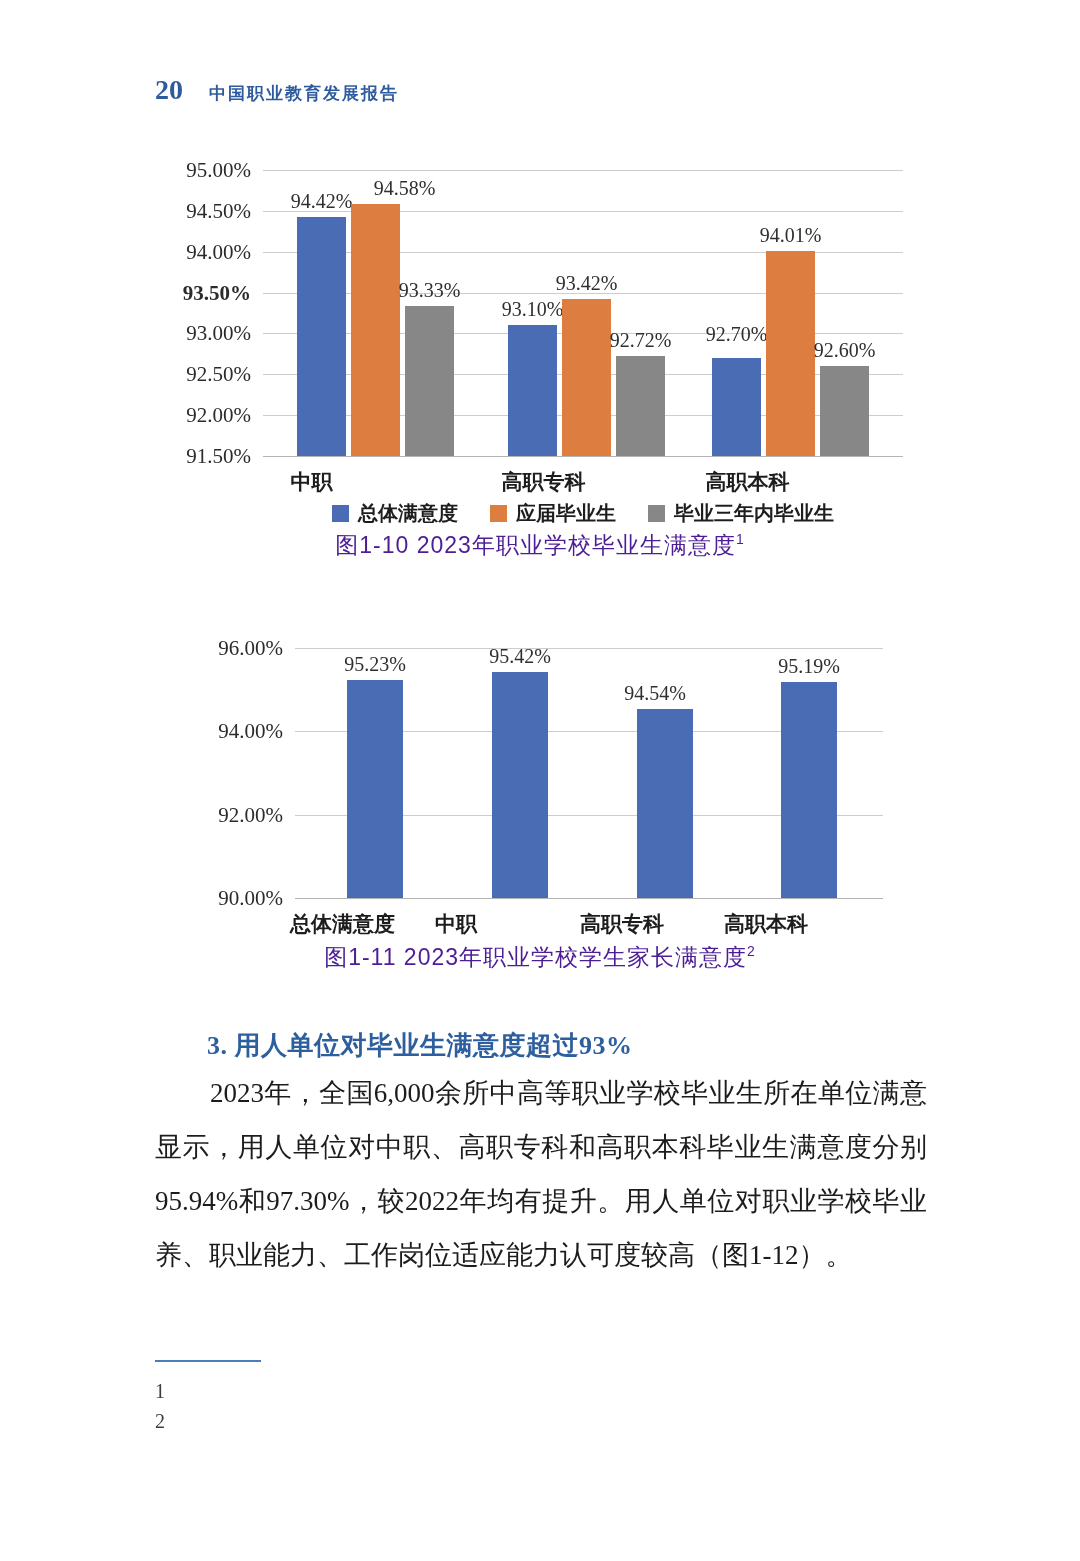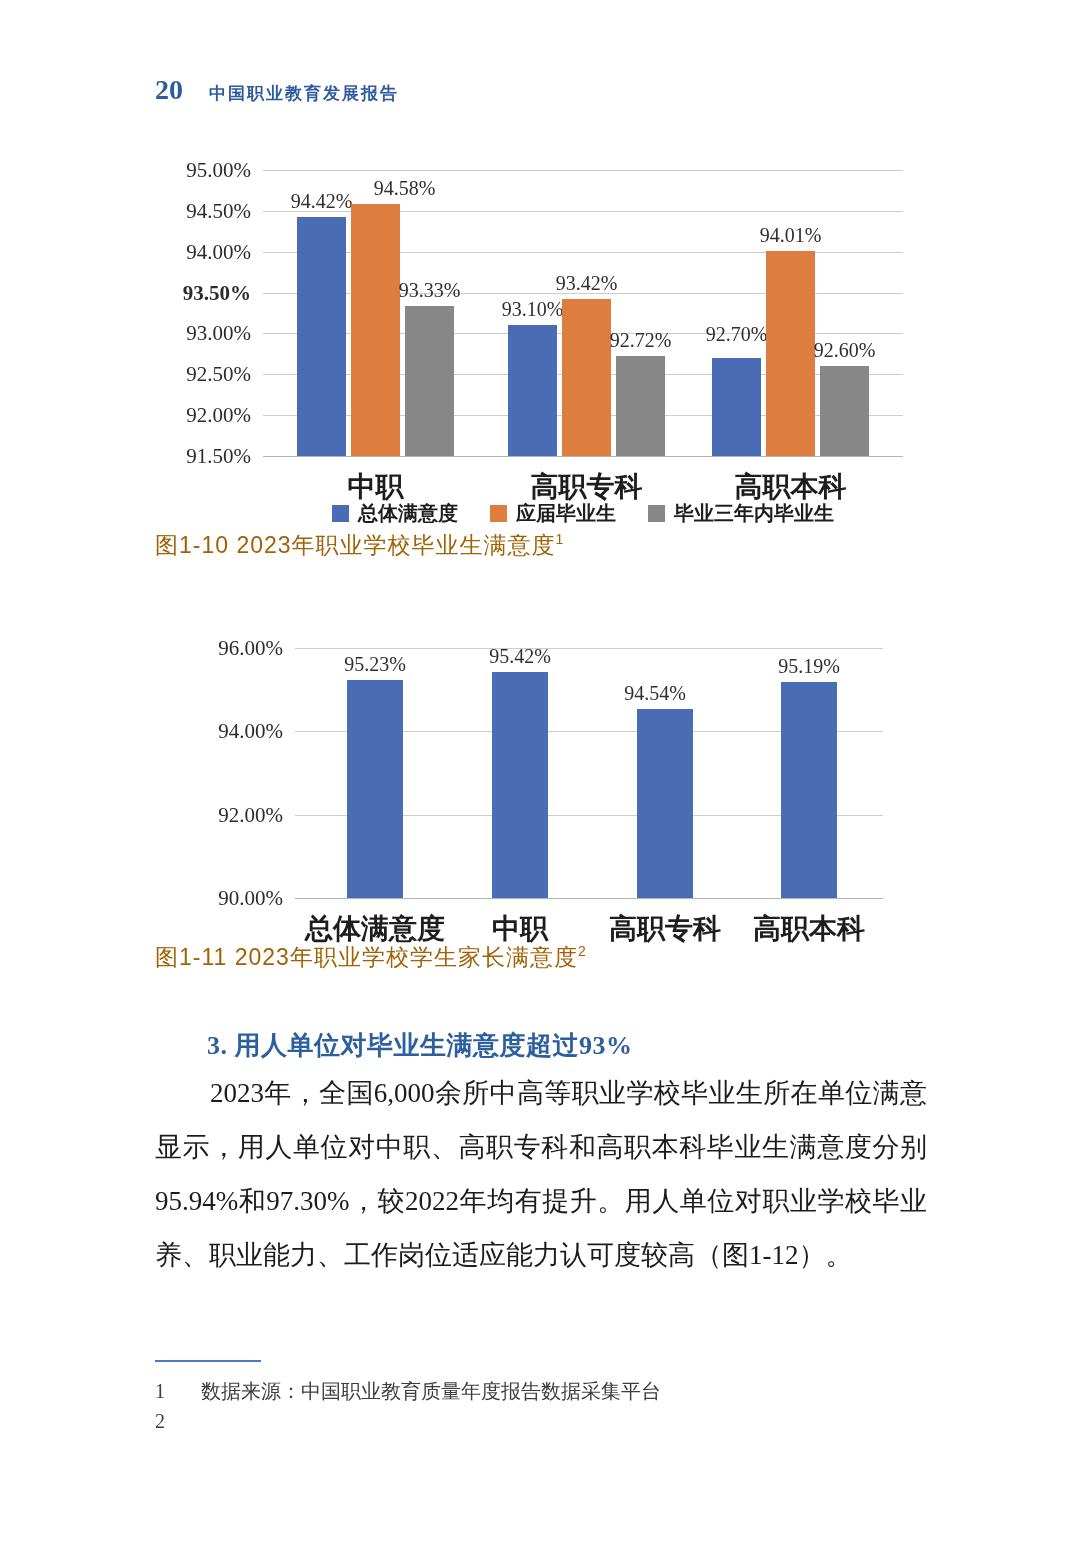--- a/index.html
+++ b/index.html
@@ -15,30 +15,30 @@
   
   .chart{position:absolute;}
   .plot{position:absolute;}
   .grid{position:absolute;left:0;width:100%;height:1px;background:#cdcdcd;}
   .grid.base{background:#b3b3b3;}
   .ytick{position:absolute;width:110px;text-align:right;font-size:21px;color:#2b2b2b;
          line-height:26px;}
   .bar{position:absolute;bottom:0;}
   .vlabel{position:absolute;width:120px;text-align:center;font-size:20px;color:#2f2f2f;
           white-space:nowrap;line-height:22px;}
-  .xlabel{position:absolute;width:170px;text-align:center;font-size:28px;font-weight:700;
+  .xlabel{position:absolute;width:170px;font-size:21px;font-weight:700;
           color:#1d1d1d;white-space:nowrap;}
   .legend{position:absolute;display:flex;justify-content:center;gap:32px;}
   .legend-item{display:flex;align-items:center;gap:9px;font-size:20px;font-weight:700;color:#1d1d1d;}
   .legend-swatch{width:17px;height:17px;display:inline-block;}
 
   
-  .caption{position:absolute;left:155px;width:770px;text-align:left;
+  .caption{position:absolute;left:155px;width:770px;text-align:center;
            font-family:"Liberation Sans","DejaVu Sans",sans-serif;
-           font-size:23px;color:#a16207;letter-spacing:1px;}
+           font-size:23px;color:#4c1d95;letter-spacing:1px;}
   .caption sup{font-size:14px;}
 
   
   .sec-heading{position:absolute;left:207px;top:1028px;font-size:26px;font-weight:700;
                color:#2d5f9e;letter-spacing:0.5px;}
   .para{position:absolute;left:155px;top:1066px;width:772px;font-size:27px;color:#1c1c1c;}
   .pline{height:54px;line-height:54px;white-space:nowrap;}
   .pline.just{text-align:justify;text-align-last:justify;white-space:normal;
               height:54px;overflow:hidden;}
   .pline.indent{padding-left:55px;}
@@ -154,20 +154,19 @@
     <div class="pline just indent">2023年，全国6,000余所中高等职业学校毕业生所在单位满意度调查</div>
     <div class="pline just">显示，用人单位对中职、高职专科和高职本科毕业生满意度分别为94.37%、</div>
     <div class="pline just">95.94%和97.30%，较2022年均有提升。用人单位对职业学校毕业生职业素</div>
     <div class="pline">养、职业能力、工作岗位适应能力认可度较高（图1-12）。</div>
   </div>
 
   <div class="fn-rule"></div>
   <div class="footnotes">
     <div class="fn-row">
       <span class="fn-num">1</span>
-      <span>数据来源：中国职业教育质量年度报告数据采集平台</span>
     </div>
     <div class="fn-row">
       <span class="fn-num">2</span>
     </div>
   </div>
 
 </div>
 
 </body></html>

